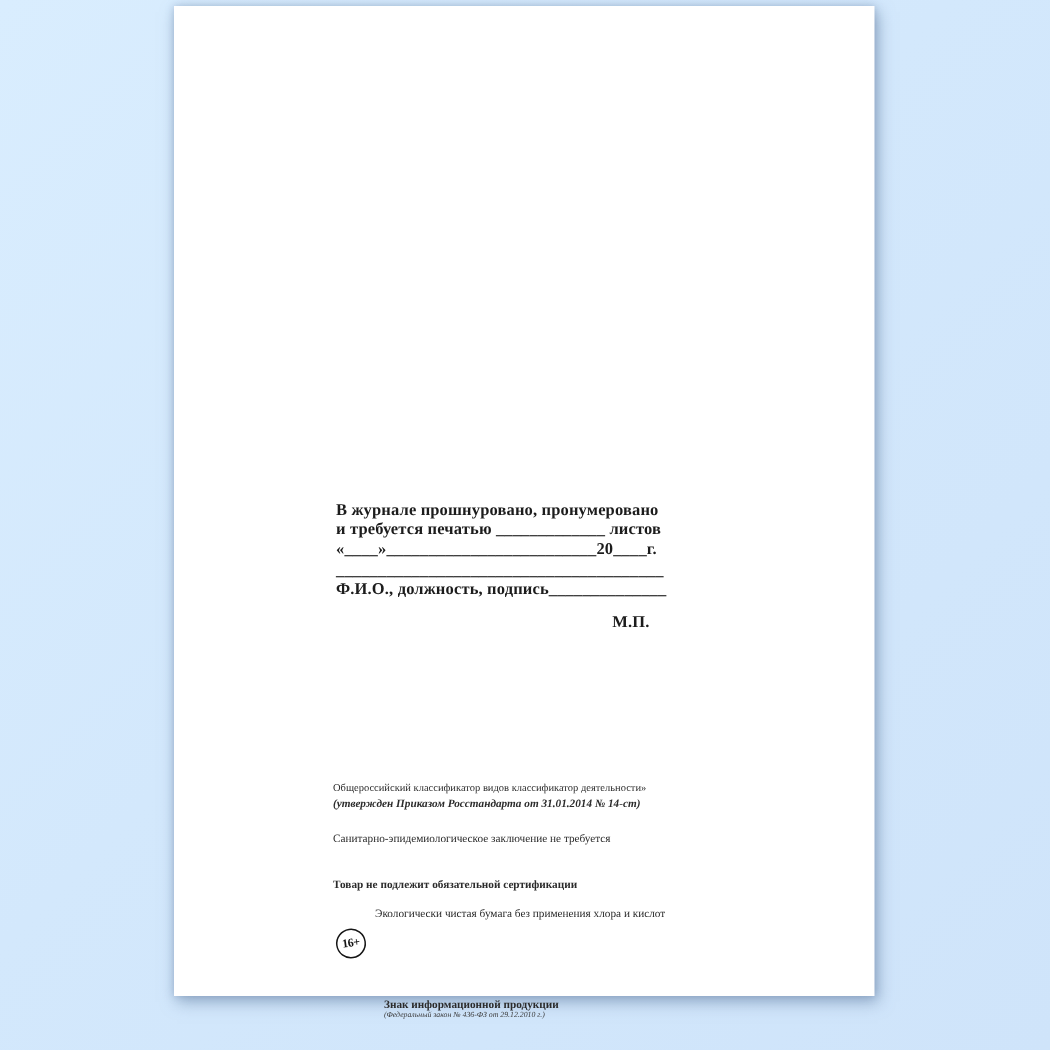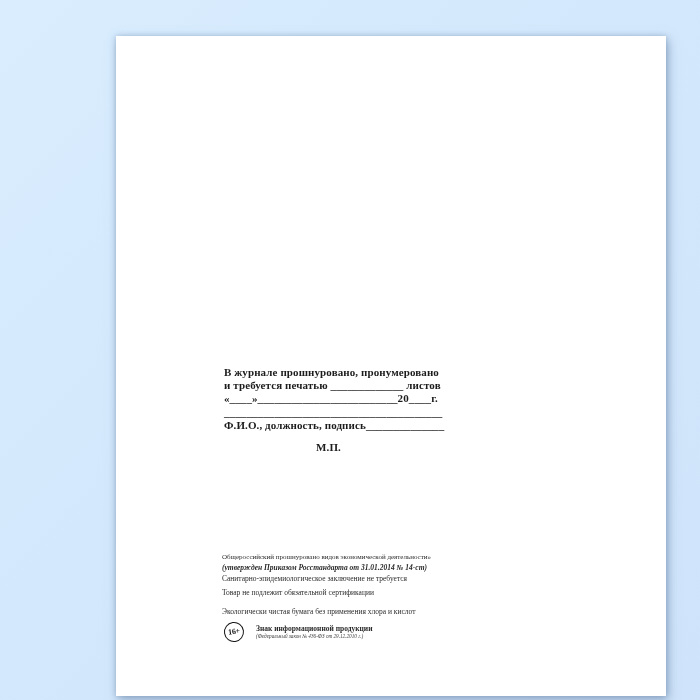--- a/index.html
+++ b/index.html
@@ -8,57 +8,57 @@
     font-family: "Liberation Serif", "DejaVu Serif", serif;
   }
   .backdrop {
     position: relative;
     width: 700px; height: 700px;
     background: linear-gradient(135deg, #d9edfe 0%, #d3e8fc 45%, #cfe4fa 100%);
     overflow: hidden;
   }
   .page {
     position: absolute;
-    left: 116px; top: 36px;
-    width: 550px; height: 660px;
+    left: 116px; top: 4px;
+    width: 467px; height: 660px;
     background: #ffffff;
     box-shadow: 2px 4px 10px rgba(96,124,160,0.55), 0 0 5px rgba(96,124,160,0.35);
   }
   
   .binding-block {
     position: absolute;
     left: 108px; top: 330px;
     width: 211px;
     font-weight: bold;
     font-size: 11px;
     line-height: 13.2px;
     color: #1c1c1c;
     letter-spacing: 0.1px;
   }
   .binding-block .bline { white-space: nowrap; }
   .stamp-line {
     margin-top: 9px;
-    text-align: center;
+    text-align: right;
     padding-right: 2px;
   }
   
   .compliance-block {
     position: absolute;
     left: 106px; top: 516px;
     width: 230px;
     color: #2b2b2b;
     font-size: 7.5px;
     line-height: 10.5px;
   }
   .compliance-block .cline { white-space: nowrap; }
   .c-small { font-size: 7px; }
   .c-italic { font-style: italic; font-weight: bold; }
-  .gap9  { margin-top: 1px; }
-  .gap95 { margin-top: 3px; }
-  .gap85 { margin-top: 8.5px; }
+  .gap9  { margin-top: 13px; }
+  .gap95 { margin-top: 20px; font-weight: bold; }
+  .gap85 { margin-top: 8.5px; margin-left: 28px; }
   
   .age-row {
     margin-top: 5px;
     display: flex;
     align-items: flex-start;
   }
   .age-badge {
     width: 20px; height: 20px;
     margin-left: 2px;
     border: 1.7px solid #151515;
@@ -78,20 +78,21 @@
   .age-text {
     margin-left: 12px;
     padding-top: 2px;
   }
   .age-label {
     font-weight: bold;
     font-size: 7.5px;
     line-height: 9px;
     color: #2b2b2b;
     white-space: nowrap;
+    margin-top: 44px;
   }
   .age-law {
     font-style: italic;
     font-size: 5.2px;
     line-height: 7px;
     color: #3a3a3a;
     white-space: nowrap;
   }
 </style>
 </head>
@@ -103,21 +104,21 @@
     <div class="binding-block">
       <div class="bline">В журнале прошнуровано, пронумеровано</div>
       <div class="bline">и требуется печатью _____________ листов</div>
       <div class="bline">«____»_________________________20____г.</div>
       <div class="bline">_______________________________________</div>
       <div class="bline">Ф.И.О., должность, подпись______________</div>
       <div class="bline stamp-line">М.П.</div>
     </div>
 
     <div class="compliance-block">
-      <div class="cline c-small">Общероссийский прошнуровано видов экономической деятельности»</div>
+      <div class="cline c-small">Общероссийский классификатор видов классификатор деятельности»</div>
       <div class="cline c-italic">(утвержден Приказом Росстандарта от 31.01.2014 № 14-ст)</div>
       <div class="cline gap9">Санитарно-эпидемиологическое заключение не требуется</div>
       <div class="cline gap95">Товар не подлежит обязательной сертификации</div>
       <div class="cline gap85">Экологически чистая бумага без применения хлора и кислот</div>
 
       <div class="age-row">
         <div class="age-badge">
           <span>16+</span>
         </div>
         <div class="age-text">

